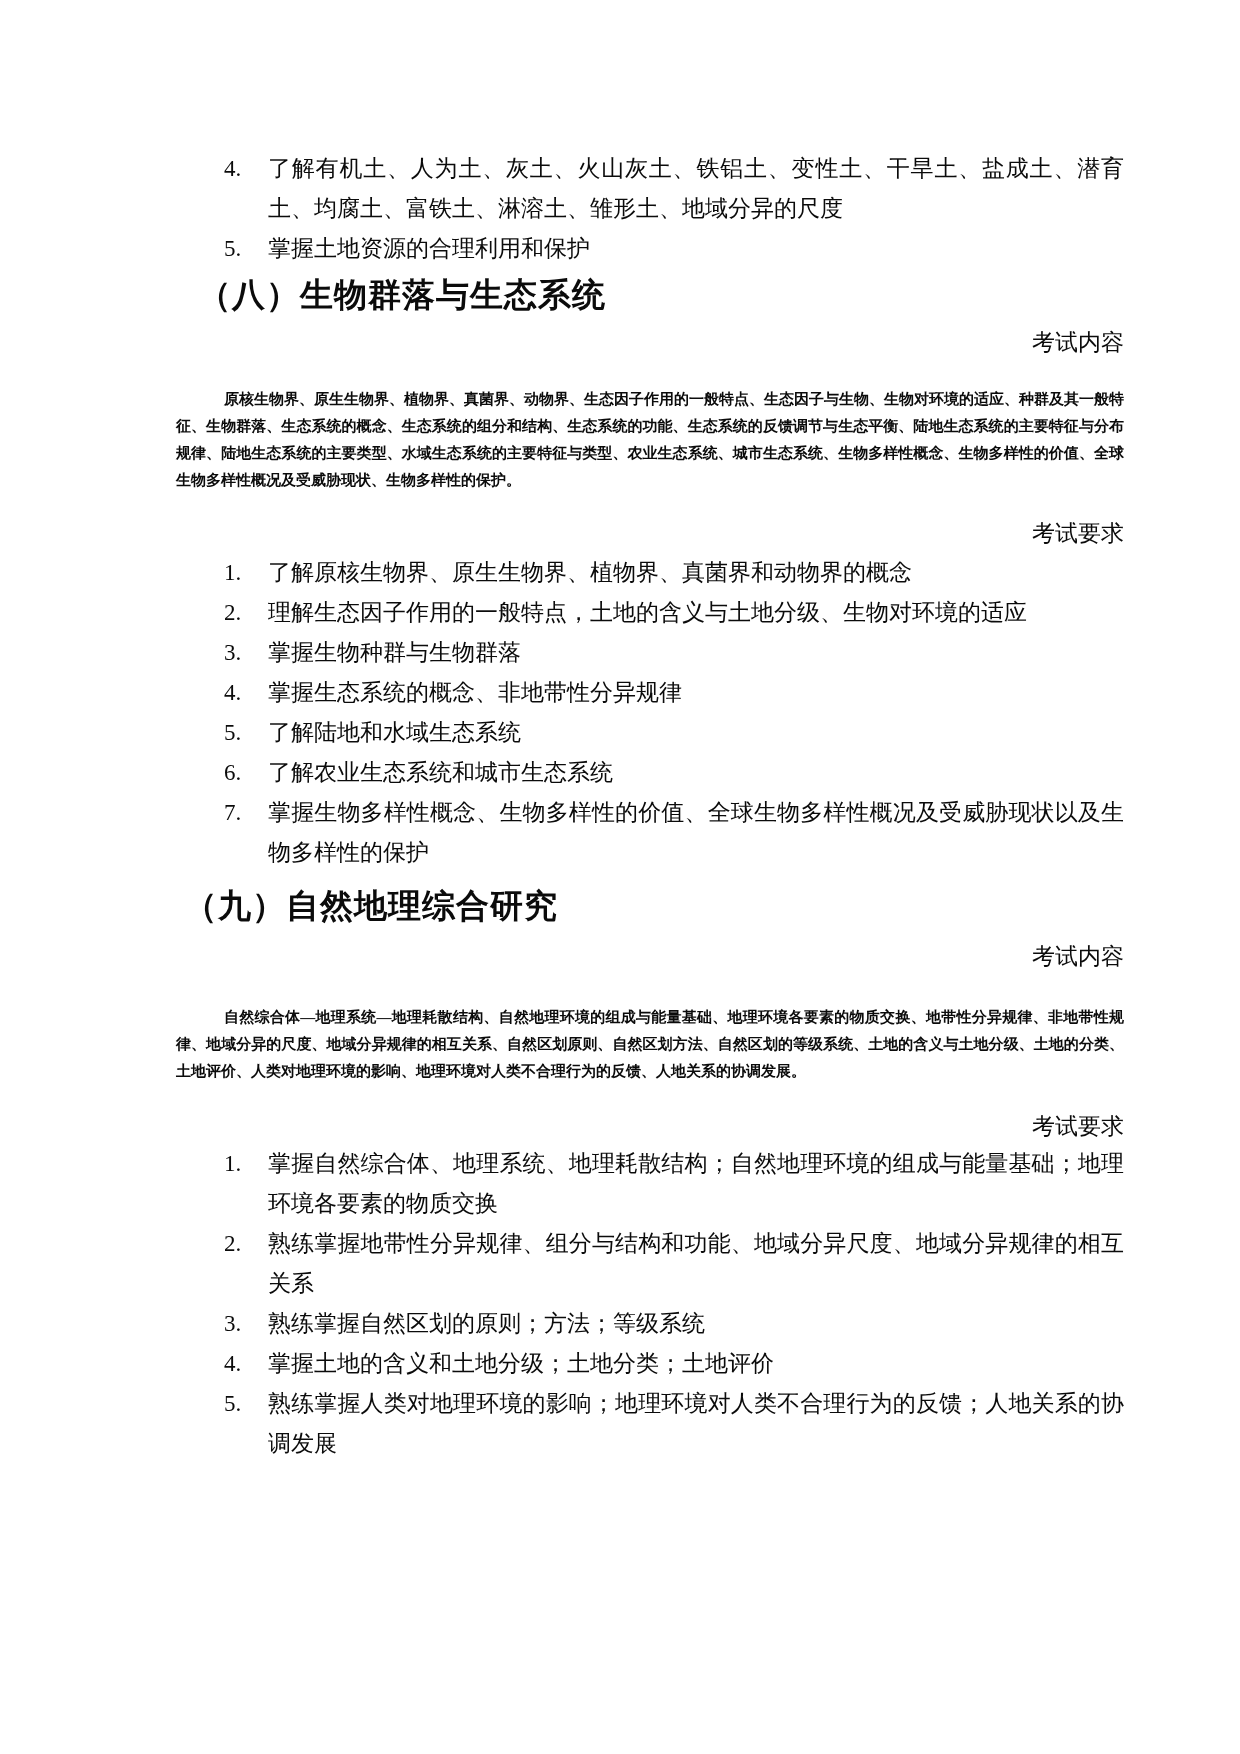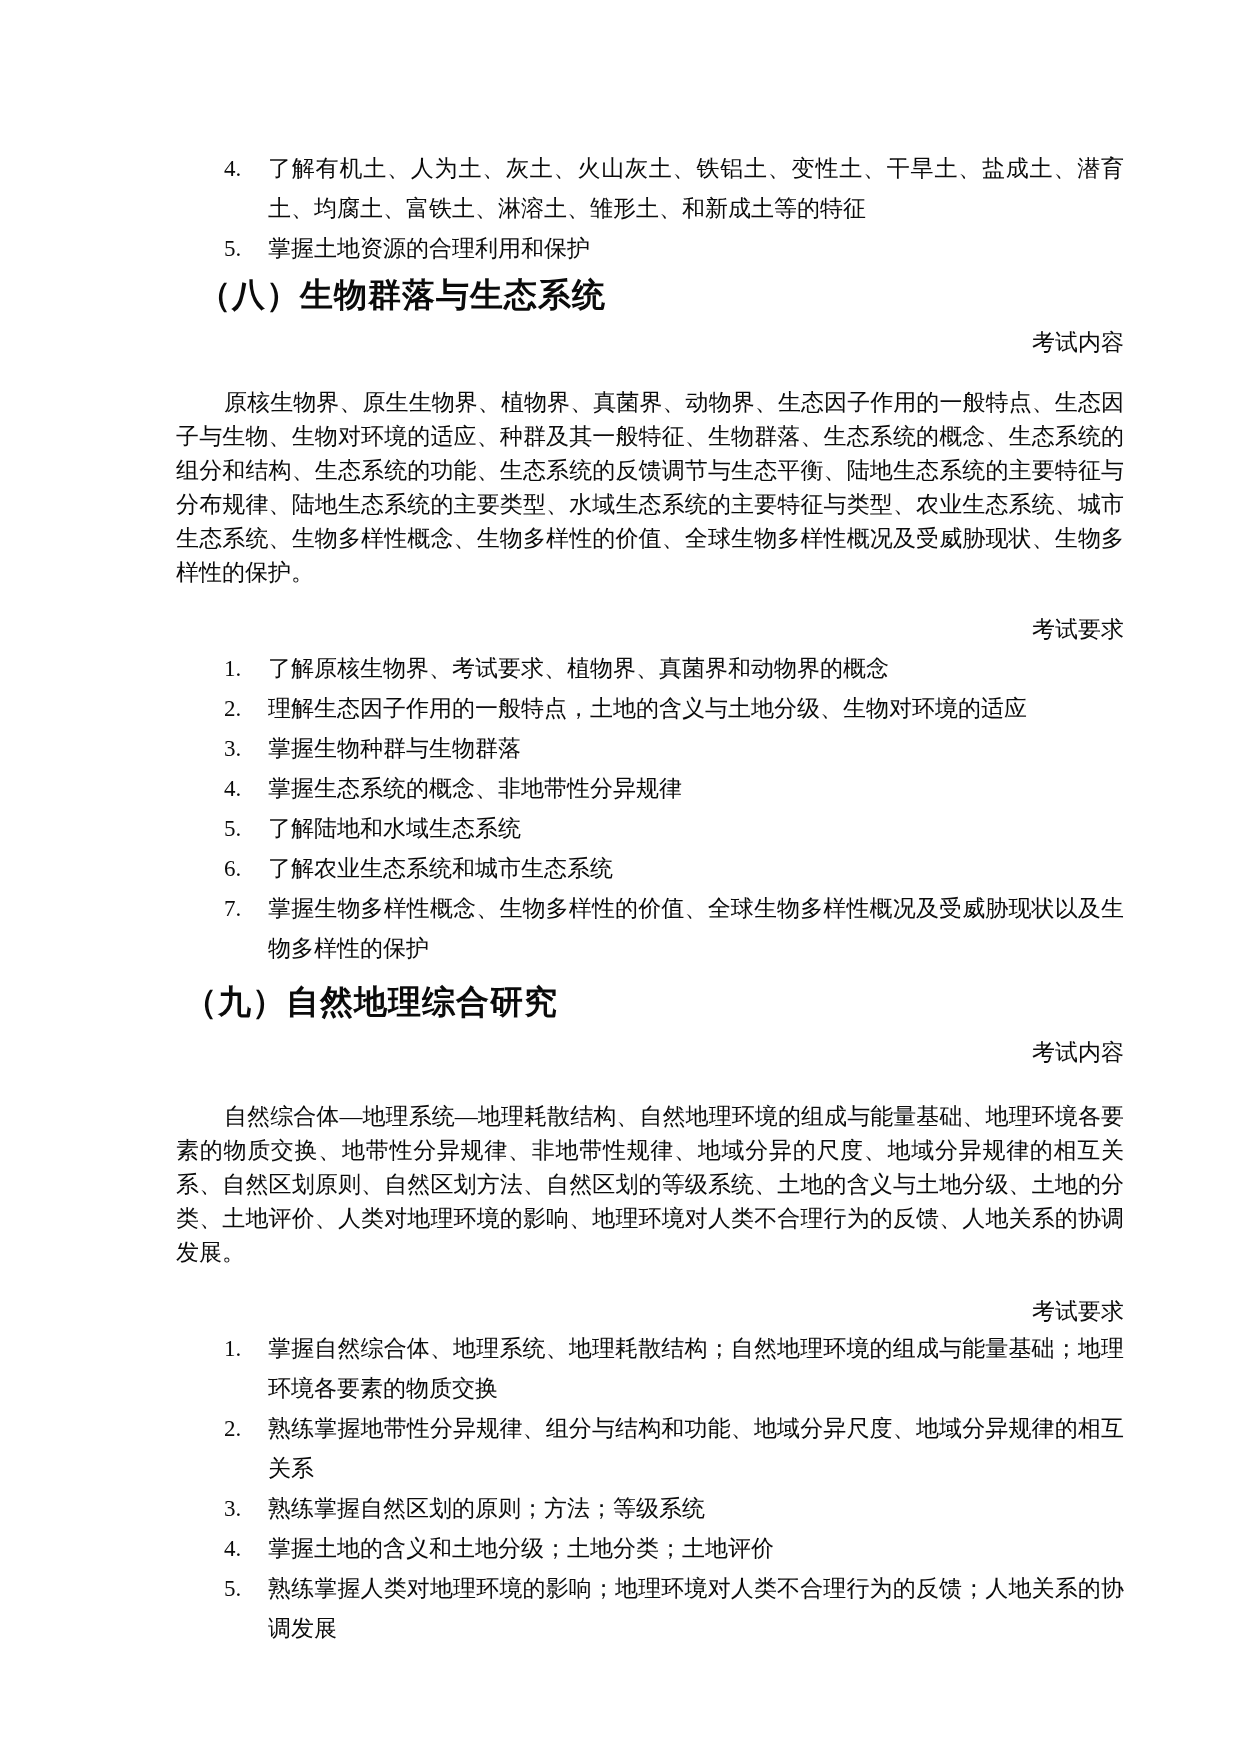--- a/index.html
+++ b/index.html
@@ -37,65 +37,66 @@
   .mt-h8 { margin-top: 8px; }
   .mt-h9 { margin-top: 15px; margin-left: 8px; }
   
   .block-label {
     font-size: 23px; line-height: 30px;
     margin-left: 50px;
     text-align: right;
   }
   
   .para {
-    font-size: 23px; line-height: 34px;
+    font-size: 15px; line-height: 27px;
     text-align: justify;
     text-indent: 48px;
+    font-weight: bold;
   }
   .mt-15 { margin-top: 15px; }
   .mt-18 { margin-top: 18px; }
   .mt-20 { margin-top: 32px; }
   .mt-25 { margin-top: 25px; }
   .mt-27 { margin-top: 27px; }
   .mt-28 { margin-top: 28px; }
   .mt-4  { margin-top: 4px; }
   .mt-2  { margin-top: 2px; }
 </style>
 </head>
 <body>
 
 <div class="page">
   <div class="content">
 
     <div class="num-list">
       <div class="list-item">
         <span class="gutter"></span>
         <span class="num">4.</span>
-        <span class="txt">了解有机土、人为土、灰土、火山灰土、铁铝土、变性土、干旱土、盐成土、潜育土、均腐土、富铁土、淋溶土、雏形土、和新成土等的特征</span>
+        <span class="txt">了解有机土、人为土、灰土、火山灰土、铁铝土、变性土、干旱土、盐成土、潜育土、均腐土、富铁土、淋溶土、雏形土、地域分异的尺度</span>
       </div>
       <div class="list-item">
         <span class="gutter"></span>
         <span class="num">5.</span>
         <span class="txt">掌握土地资源的合理利用和保护</span>
       </div>
     </div>
 
     <div class="sec-heading mt-h8">（八）生物群落与生态系统</div>
 
     <div class="block-label mt-15">考试内容</div>
 
     <div class="para mt-28">原核生物界、原生生物界、植物界、真菌界、动物界、生态因子作用的一般特点、生态因子与生物、生物对环境的适应、种群及其一般特征、生物群落、生态系统的概念、生态系统的组分和结构、生态系统的功能、生态系统的反馈调节与生态平衡、陆地生态系统的主要特征与分布规律、陆地生态系统的主要类型、水域生态系统的主要特征与类型、农业生态系统、城市生态系统、生物多样性概念、生物多样性的价值、全球生物多样性概况及受威胁现状、生物多样性的保护。</div>
 
     <div class="block-label mt-25">考试要求</div>
 
     <div class="num-list mt-4">
       <div class="list-item">
         <span class="gutter"></span>
         <span class="num">1.</span>
-        <span class="txt">了解原核生物界、考试要求、植物界、真菌界和动物界的概念</span>
+        <span class="txt">了解原核生物界、原生生物界、植物界、真菌界和动物界的概念</span>
       </div>
       <div class="list-item">
         <span class="gutter"></span>
         <span class="num">2.</span>
         <span class="txt">理解生态因子作用的一般特点，土地的含义与土地分级、生物对环境的适应</span>
       </div>
       <div class="list-item">
         <span class="gutter"></span>
         <span class="num">3.</span>
         <span class="txt">掌握生物种群与生物群落</span>

